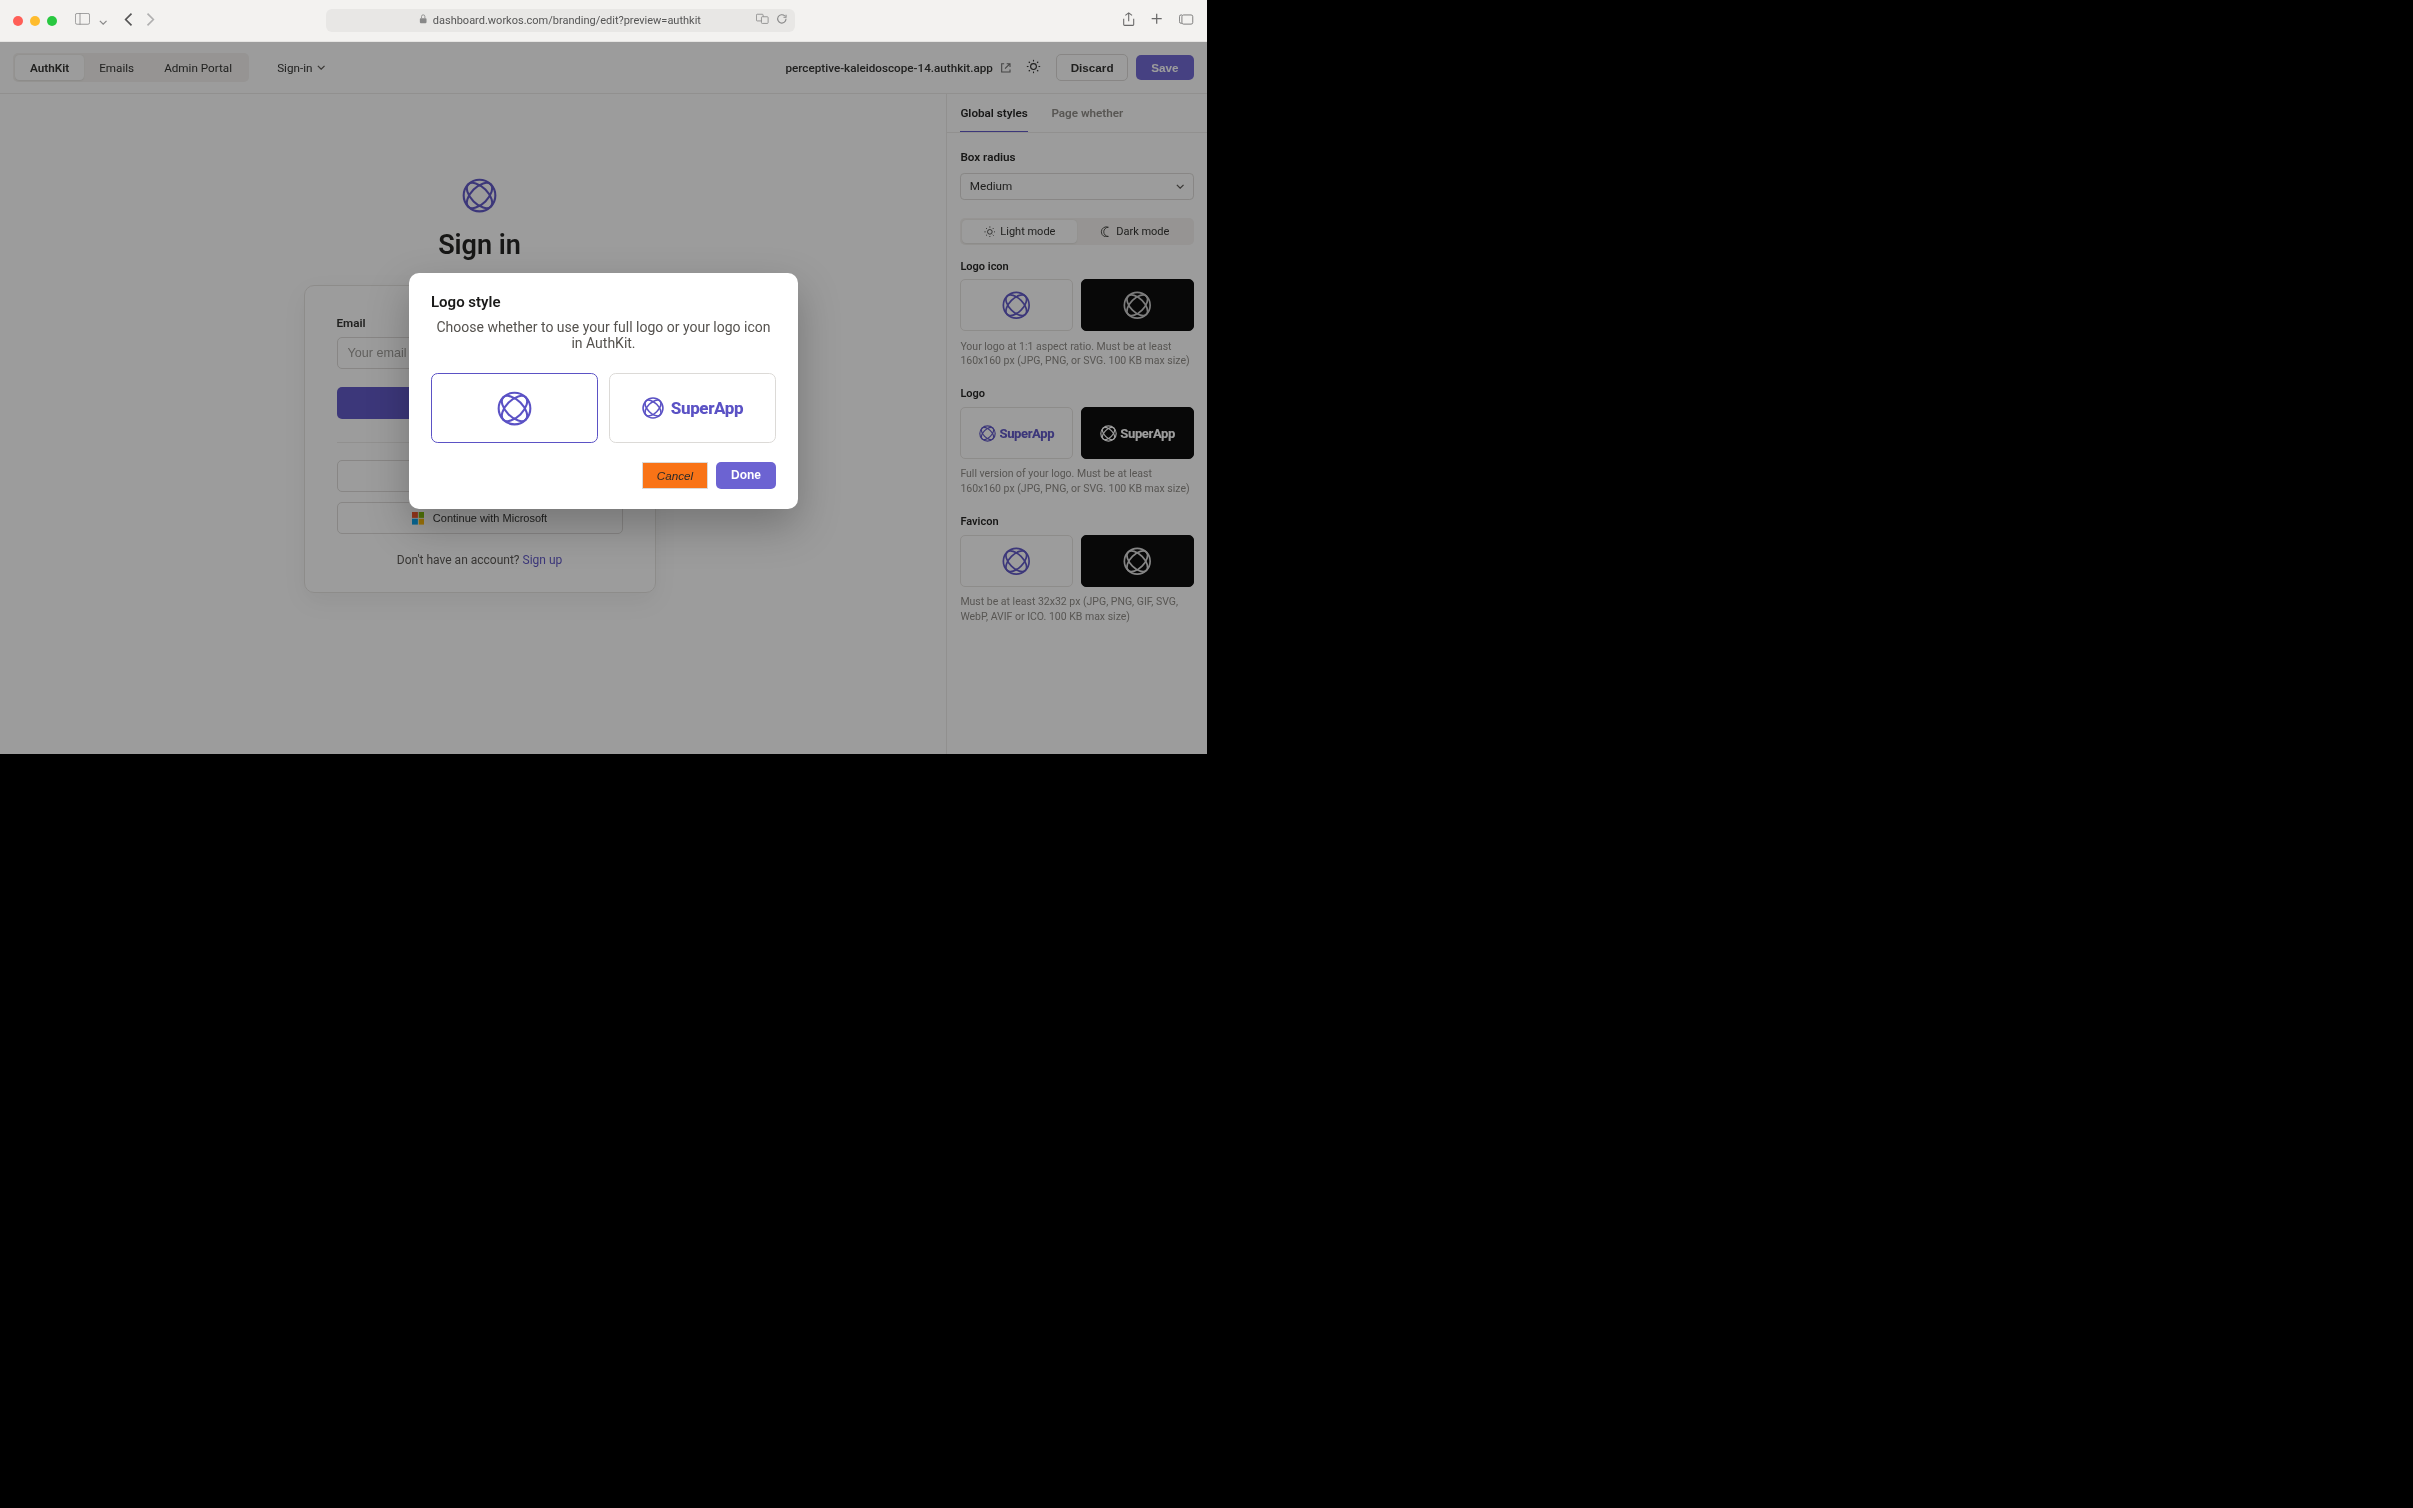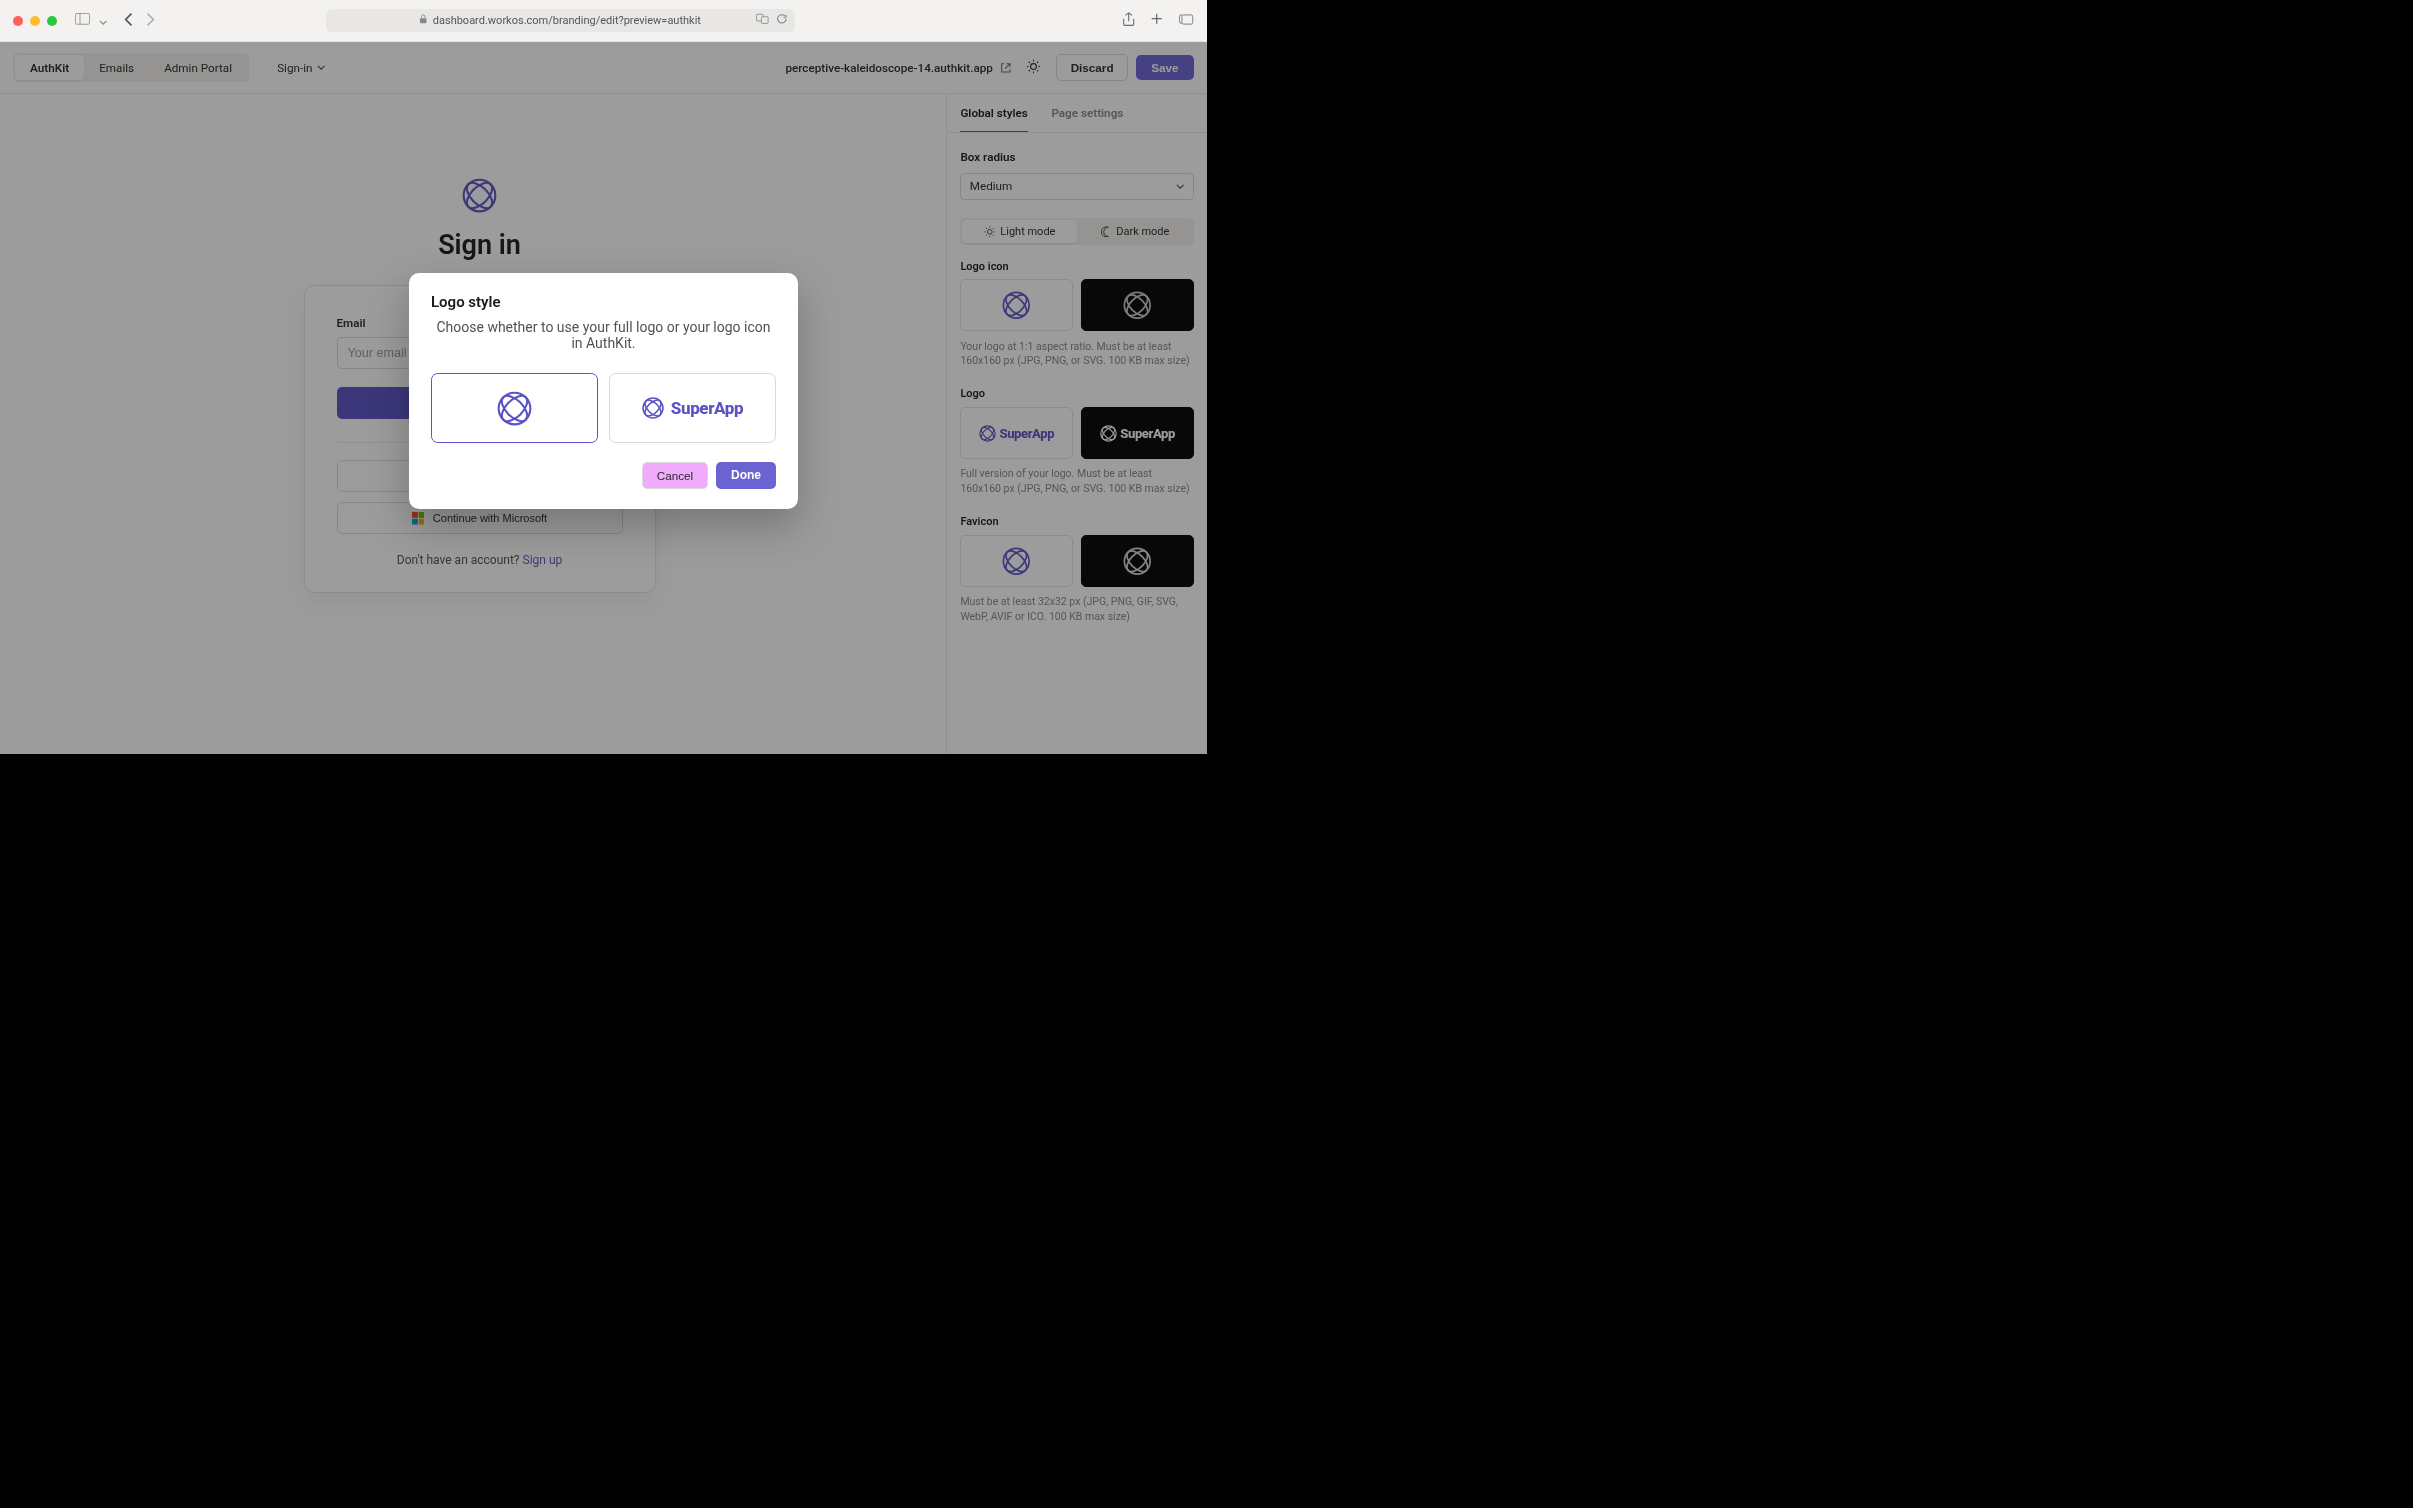--- a/index.html
+++ b/index.html
@@ -236,22 +236,22 @@
 .choice-row { display: flex; gap: 11.7px; margin-bottom: 18.4px; }
 .choice {
   flex: 1; height: 70px;
   border: 0.8px solid #dcdad7; border-radius: 6.7px;
   display: flex; align-items: center; justify-content: center;
   cursor: pointer;
 }
 .choice.selected { border: 1.7px solid #5b52c5; }
 .modal-actions { display: flex; justify-content: flex-end; gap: 8.4px; }
 .btn-cancel {
-  padding: 5.9px 13.4px; border: 0.8px solid #dcdad7; border-radius: 5px;
-  background: #f0abfc; font-size: 11.7px; font-weight: 500; color: #2a2a28; cursor: pointer;
+  padding: 5.9px 13.4px; border: 0.8px solid #dcdad7; border-radius: 0;
+  background: #f97316; font-size: 11.7px; font-weight: 500; color: #2a2a28; cursor: pointer; font-style: italic;
 }
 .btn-done {
   padding: 5.9px 15px; border: none; border-radius: 5px;
   background: #6c63d2; font-size: 12px; font-weight: 600; color: #fff; cursor: pointer;
 }
 
 .superapp-text { font-size: 17px; font-weight: 800; color: #5b52c5; letter-spacing: -0.4px; }
 .superapp-text.light { color: #fff; }
 .superapp-text.small { font-size: 13px; }
 </style>
@@ -397,21 +397,21 @@
           <div class="signup-row">
             <span>Don't have an account? </span><span class="signup-link">Sign up</span>
           </div>
         </div>
       </div>
     </div>
 
     <div class="right-panel">
       <div class="panel-tabs">
         <div class="panel-tab active">Global styles</div>
-        <div class="panel-tab">Page settings</div>
+        <div class="panel-tab">Page whether</div>
       </div>
       <div class="panel-body">
 
         <div class="section">
           <div class="section-title">Box radius</div>
           <div class="select-field">
             <span>Medium</span>
             <svg width="8.4" height="5" viewBox="0 0 10 6">
                 <path d="M1 1l4 4 4-4" stroke="#55524e" stroke-width="1.5" fill="none"></path>
               </svg>

